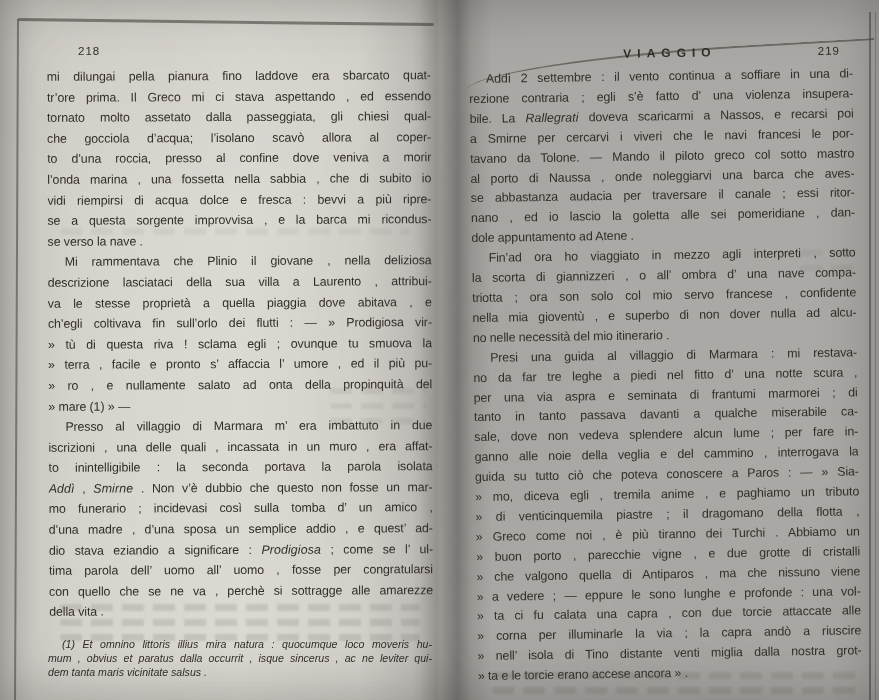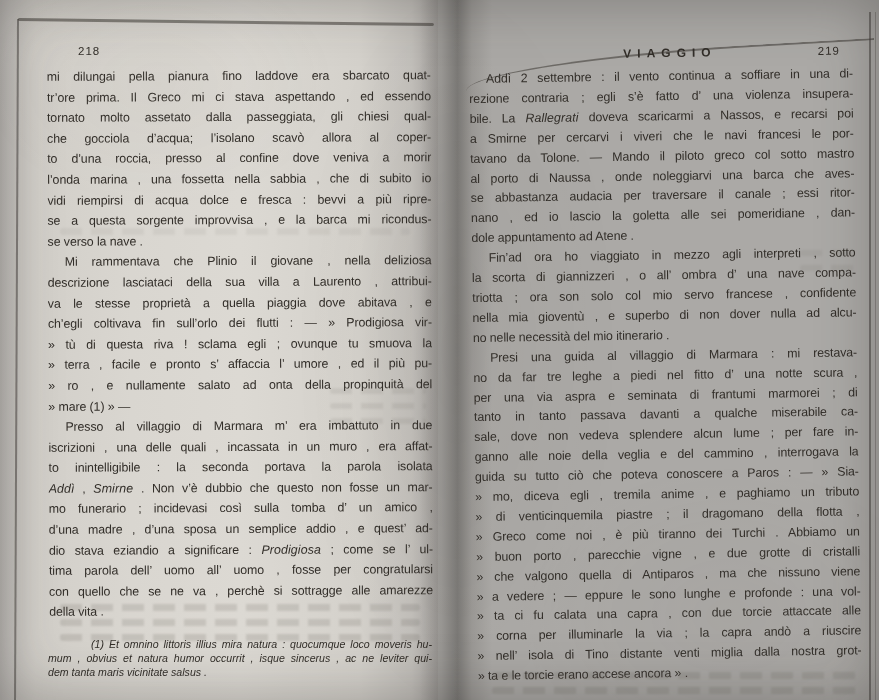--- a/index.html
+++ b/index.html
@@ -50,21 +50,21 @@
   #rp-head{left:478px;top:46px;transform:rotate(-.8deg);}
   .rtitle{display:block;text-align:center;letter-spacing:6px;}
   .pnum{position:absolute;top:1px;font-weight:normal;font-size:11.5px;letter-spacing:1px;}
   #lp-head .pnum{left:30px;}
   #rp-head .pnum{right:22px;}
 
   
   #footnote{left:48px;top:637px;line-height:14px;font-size:10.6px;font-style:italic;letter-spacing:0;}
   #footnote .fline{text-align:justify;text-align-last:justify;}
   #footnote .fline.last{text-align-last:left;}
-  #footnote .fline:first-child{text-indent:14px;margin-left:29px;}
+  #footnote .fline:first-child{text-indent:14px;}
 
   
   .smudge{position:absolute;pointer-events:none;filter:blur(1.1px);opacity:.32;color:#7b766e;}
   .bar{height:7px;background:repeating-linear-gradient(90deg,rgba(100,95,88,.55) 0 22px,rgba(100,95,88,0) 22px 31px);border-radius:3px;}
   #sm-l1{left:60px;top:604px;width:360px;}
   #sm-l1 .bar{margin-bottom:8px;}
   #sm-l2{left:330px;top:388px;width:96px;opacity:.2;}
   #sm-l2 .bar{margin-bottom:9px;height:6px;}
   #sm-r1{left:492px;top:672px;width:366px;}
   #sm-r1 .bar{margin-bottom:8px;}
@@ -174,21 +174,21 @@
         <div class="line">» ta ci fu calata una capra , con due torcie attaccate alle</div>
         <div class="line">» corna per illuminarle la via ; la capra andò  a riuscire</div>
         <div class="line">» nell’ isola di Tino distante venti miglia dalla nostra grot-</div>
         <div class="line last">» ta e le torcie erano accese ancora » .</div>
       </div>
     </div>
 
   <div class="textblock" id="footnote">
     <div id="fn-lines">
         <div class="fline">(1) Et omnino littoris illius mira natura : quocumque loco moveris hu-</div>
-        <div class="fline">mum , obvius et natura humor occurrit , isque sincerus , ac ne leviter qui-</div>
+        <div class="fline">mum , obvius et paratus dalla occurrit , isque sincerus , ac ne leviter qui-</div>
         <div class="fline last">dem tanta maris vicinitate salsus .</div>
       </div>
 
   </div>
 
   <div class="smudge" id="sm-l1">
       <div class="bar"></div>
       <div class="bar"></div>
       <div class="bar"></div>
     </div>

